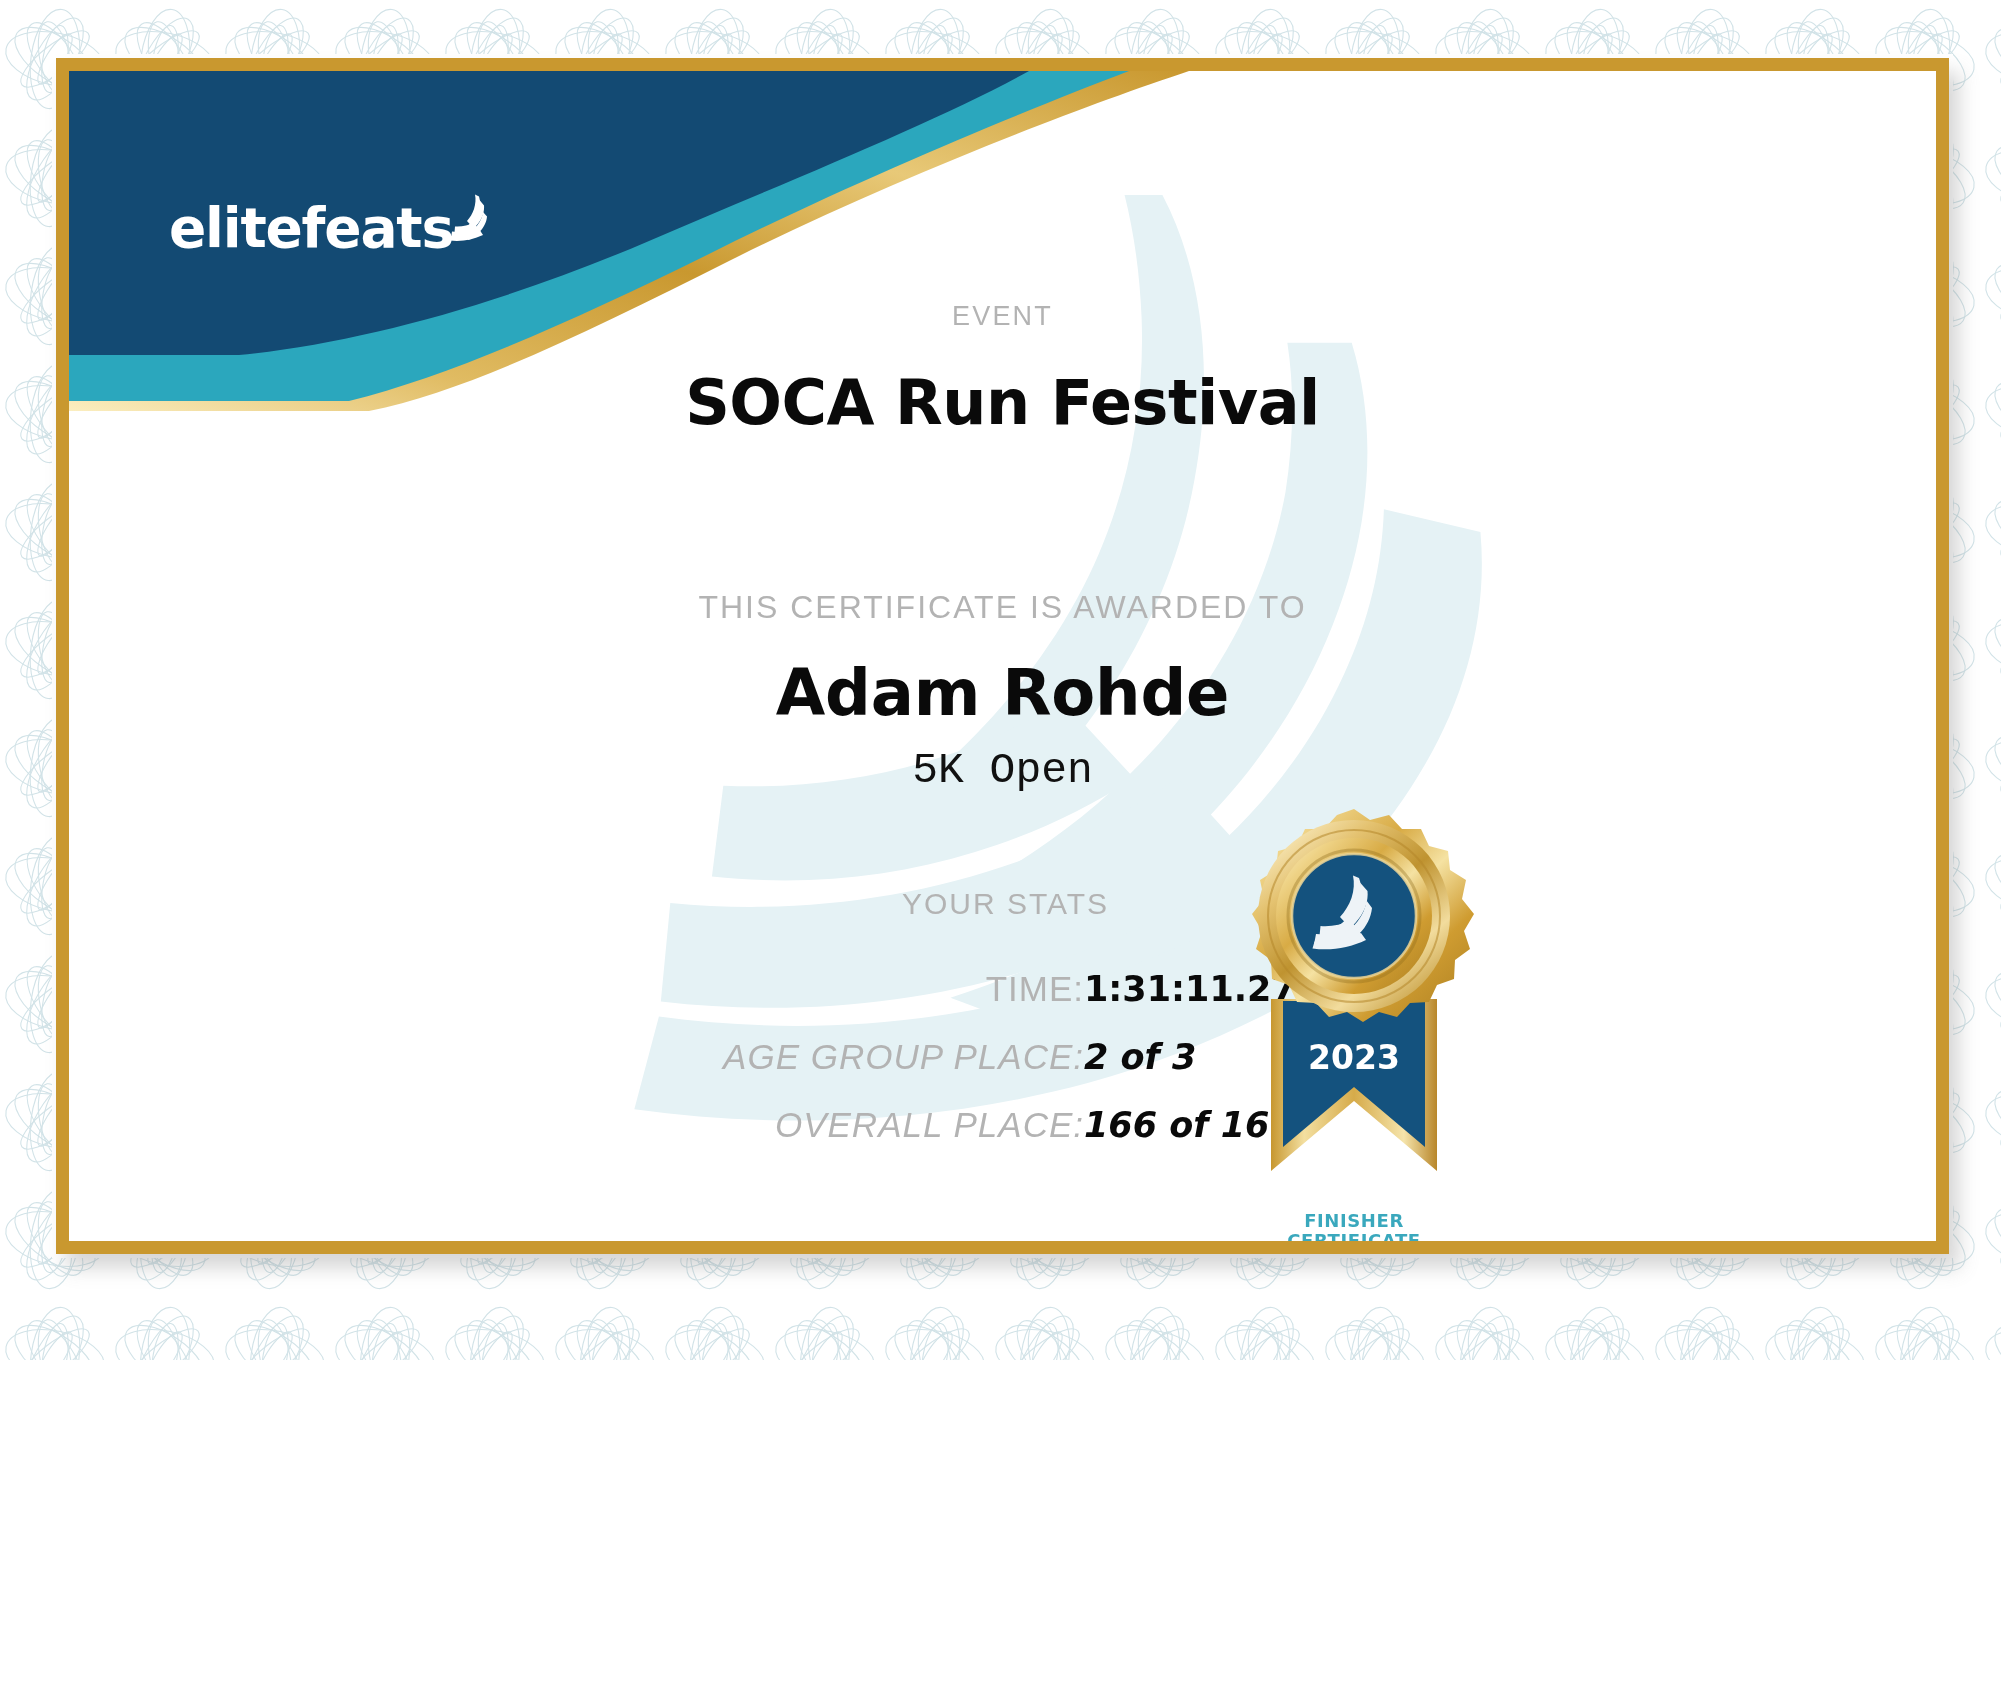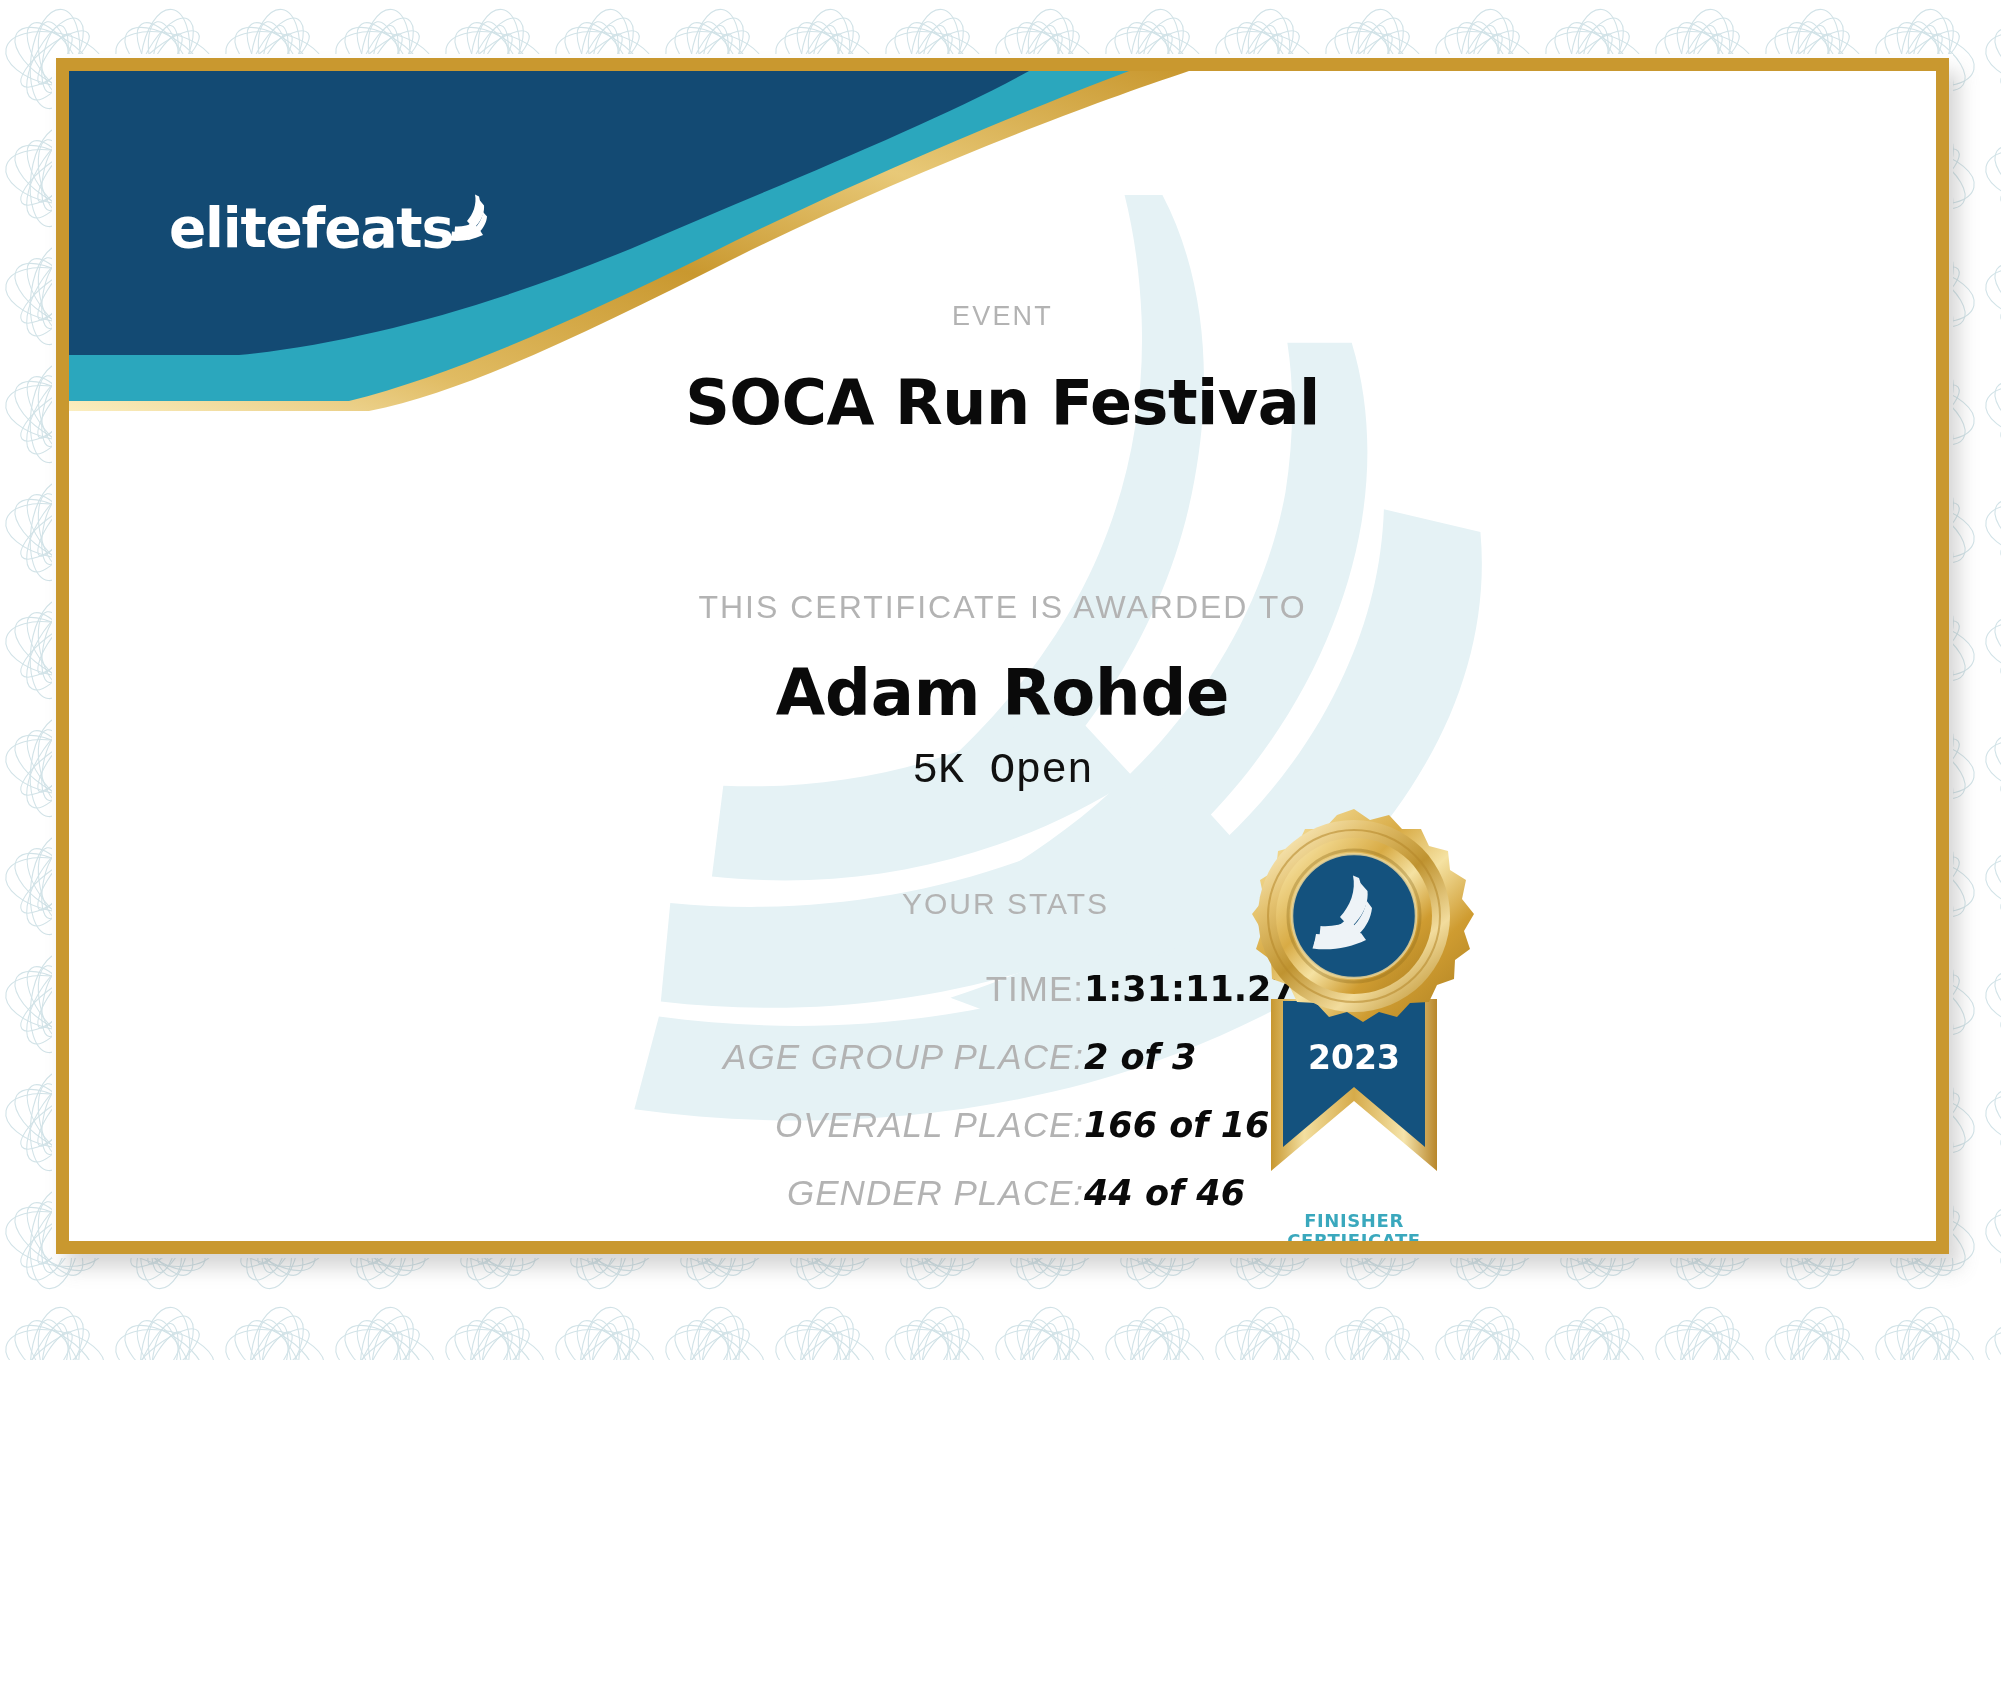--- a/index.html
+++ b/index.html
@@ -286,24 +286,20 @@
             <td class="stat-label">TIME:</td>
             <td class="stat-value">1:31:11.27</td>
           </tr>
           <tr>
             <td class="stat-label">AGE GROUP PLACE:</td>
             <td class="stat-value">2 of 3</td>
           </tr>
           <tr>
             <td class="stat-label">OVERALL PLACE:</td>
             <td class="stat-value">166 of 169</td>
-          </tr>
-          <tr>
-            <td class="stat-label">GENDER PLACE:</td>
-            <td class="stat-value">44 of 46</td>
           </tr>
         </tbody>
       </table>
     </div>
 
     <div id="seal">
       <svg id="seal-svg" width="310" height="390" viewBox="0 0 310 390">
         <defs>
           <linearGradient id="goldRadial" x1="0" y1="0" x2="1" y2="1">
             <stop offset="0%" stop-color="#fdf3cc"></stop>

